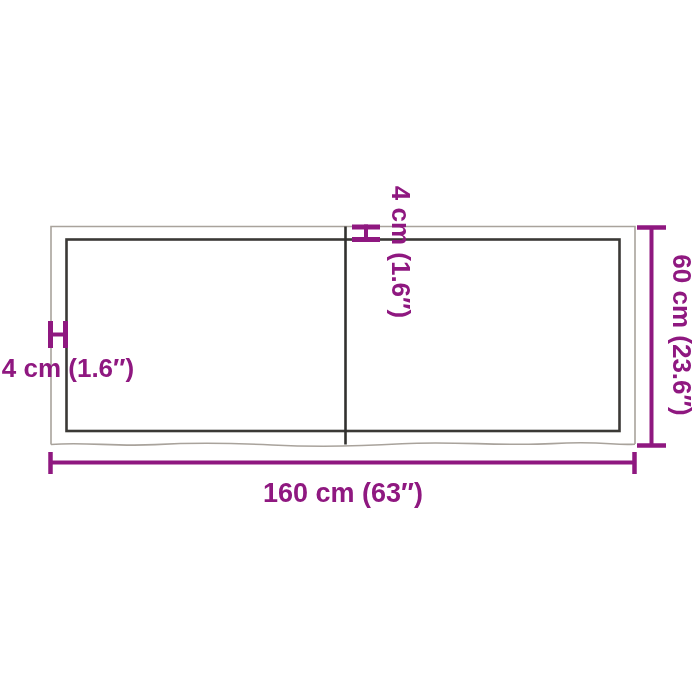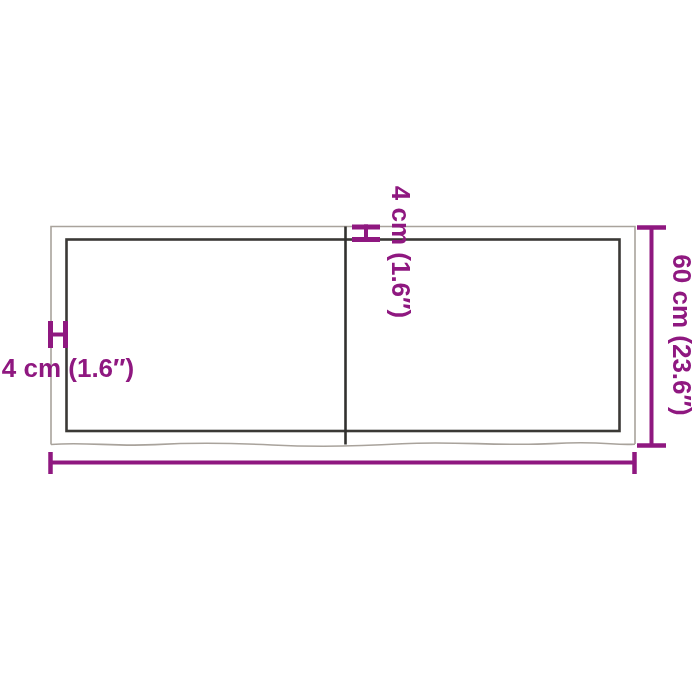--- a/index.html
+++ b/index.html
@@ -85,20 +85,21 @@
       </g>
 
       <g>
         <path class="stroke-dim" stroke-width="5" d="M 352 227 L 380 227"></path>
         <path class="stroke-dim" stroke-width="5" d="M 352 239.5 L 380 239.5"></path>
         <path class="stroke-dim" stroke-width="4" d="M 366 224.5 L 366 242"></path>
       </g>
     </g>
   </svg>
 
+  <span class="dim-label" style="left:343px; top:493px; font-size:27px;">160 cm (63″)</span>
 
   <span class="dim-label vertical" style="left:681px; top:335px;">60 cm (23.6″)</span>
 
   <span class="dim-label" style="left:68px; top:368px;">4 cm (1.6″)</span>
 
   <span class="dim-label vertical" style="left:400px; top:252px;">4 cm (1.6″)</span>
 
 </div>
 
 </body></html>

